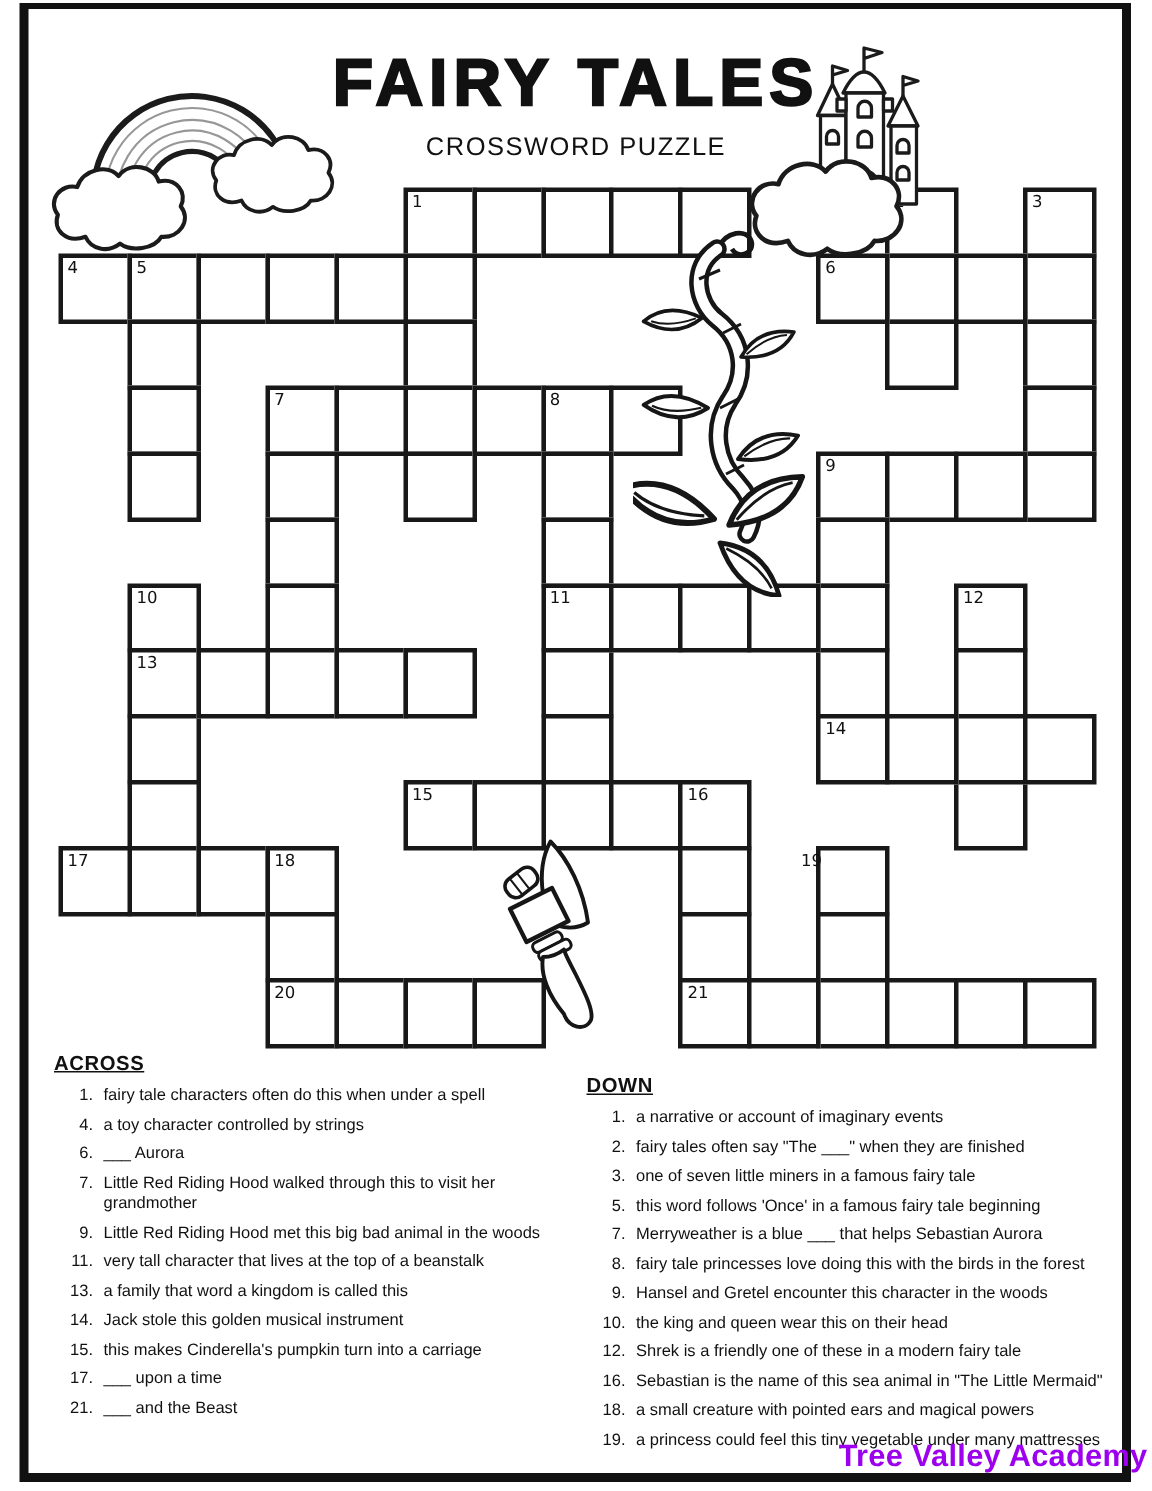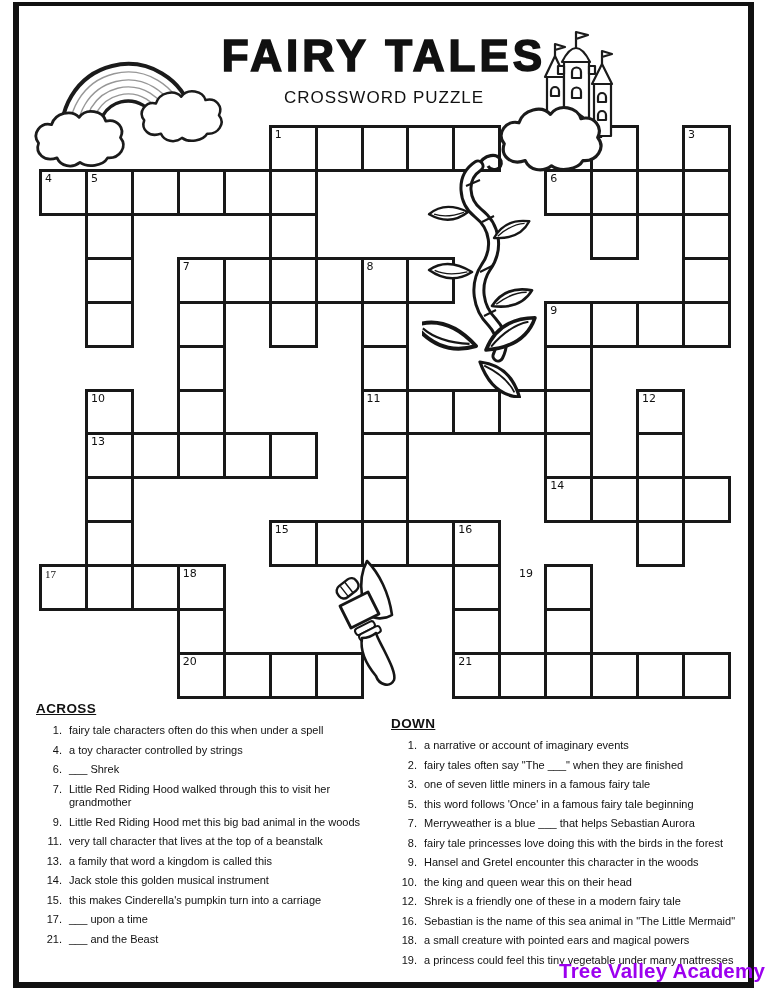--- a/index.html
+++ b/index.html
@@ -219,41 +219,41 @@
     <span class="cellnum" style="left: 182.79px; top: 260.76px;">7</span>
     <span class="cellnum" style="left: 366.51px; top: 260.76px;">8</span>
     <span class="cellnum" style="left: 550.23px; top: 304.68px;">9</span>
     <span class="cellnum" style="left: 90.93px; top: 392.52px;">10</span>
     <span class="cellnum" style="left: 366.51px; top: 392.52px;">11</span>
     <span class="cellnum" style="left: 642.09px; top: 392.52px;">12</span>
     <span class="cellnum" style="left: 90.93px; top: 436.44px;">13</span>
     <span class="cellnum" style="left: 550.23px; top: 480.36px;">14</span>
     <span class="cellnum" style="left: 274.65px; top: 524.28px;">15</span>
     <span class="cellnum" style="left: 458.37px; top: 524.28px;">16</span>
-    <span class="cellnum" style="left: 45px; top: 568.2px; font-family: Liberation Serif, serif;">17</span>
+    <span class="cellnum" style="left: 45px; top: 568.2px;">17</span>
     <span class="cellnum" style="left: 182.79px; top: 568.2px;">18</span>
-    <span class="cellnum" style="left: 519px; top: 568.2px;">19</span>
+    <span class="cellnum" style="left: 534px; top: 568.2px;">19</span>
     <span class="cellnum" style="left: 182.79px; top: 656.04px;">20</span>
     <span class="cellnum" style="left: 458.37px; top: 656.04px;">21</span>
   </div>
 
 <div class="clues clues-across">
   <h3 class="clue-head">ACROSS</h3>
   <div id="across-list">
       <div class="clue">
         <span class="clue-num">1.</span>
         <span class="clue-text">fairy tale characters often do this when under a spell</span>
       </div>
       <div class="clue">
         <span class="clue-num">4.</span>
         <span class="clue-text">a toy character controlled by strings</span>
       </div>
       <div class="clue">
         <span class="clue-num">6.</span>
-        <span class="clue-text">___ Shrek</span>
+        <span class="clue-text">___ Aurora</span>
       </div>
       <div class="clue">
         <span class="clue-num">7.</span>
         <span class="clue-text">Little Red Riding Hood walked through this to visit her grandmother</span>
       </div>
       <div class="clue">
         <span class="clue-num">9.</span>
         <span class="clue-text">Little Red Riding Hood met this big bad animal in the woods</span>
       </div>
       <div class="clue">

